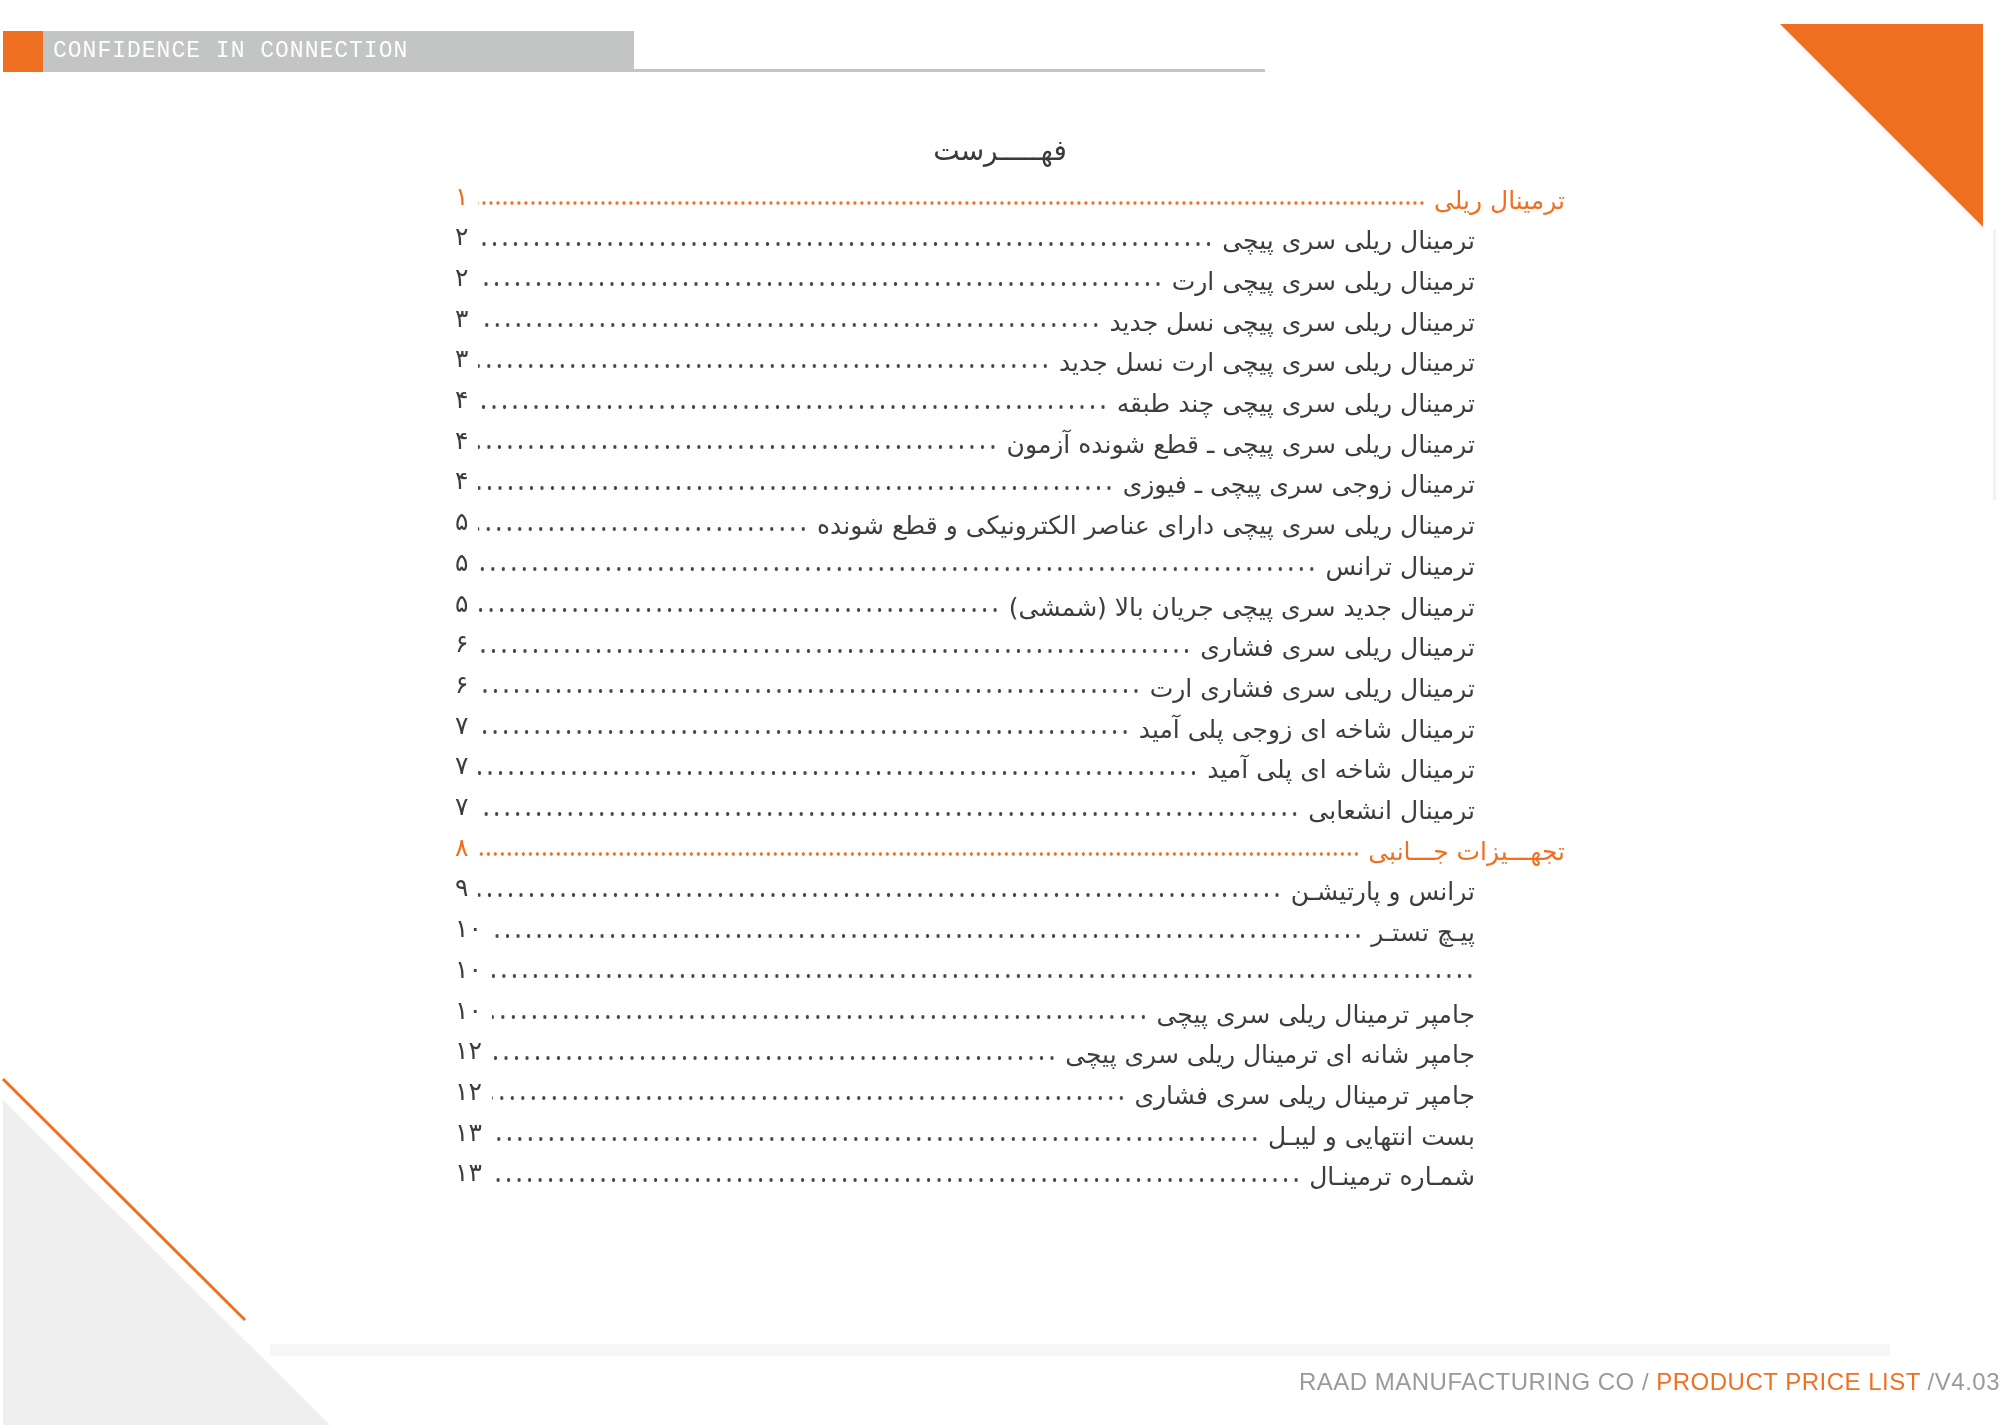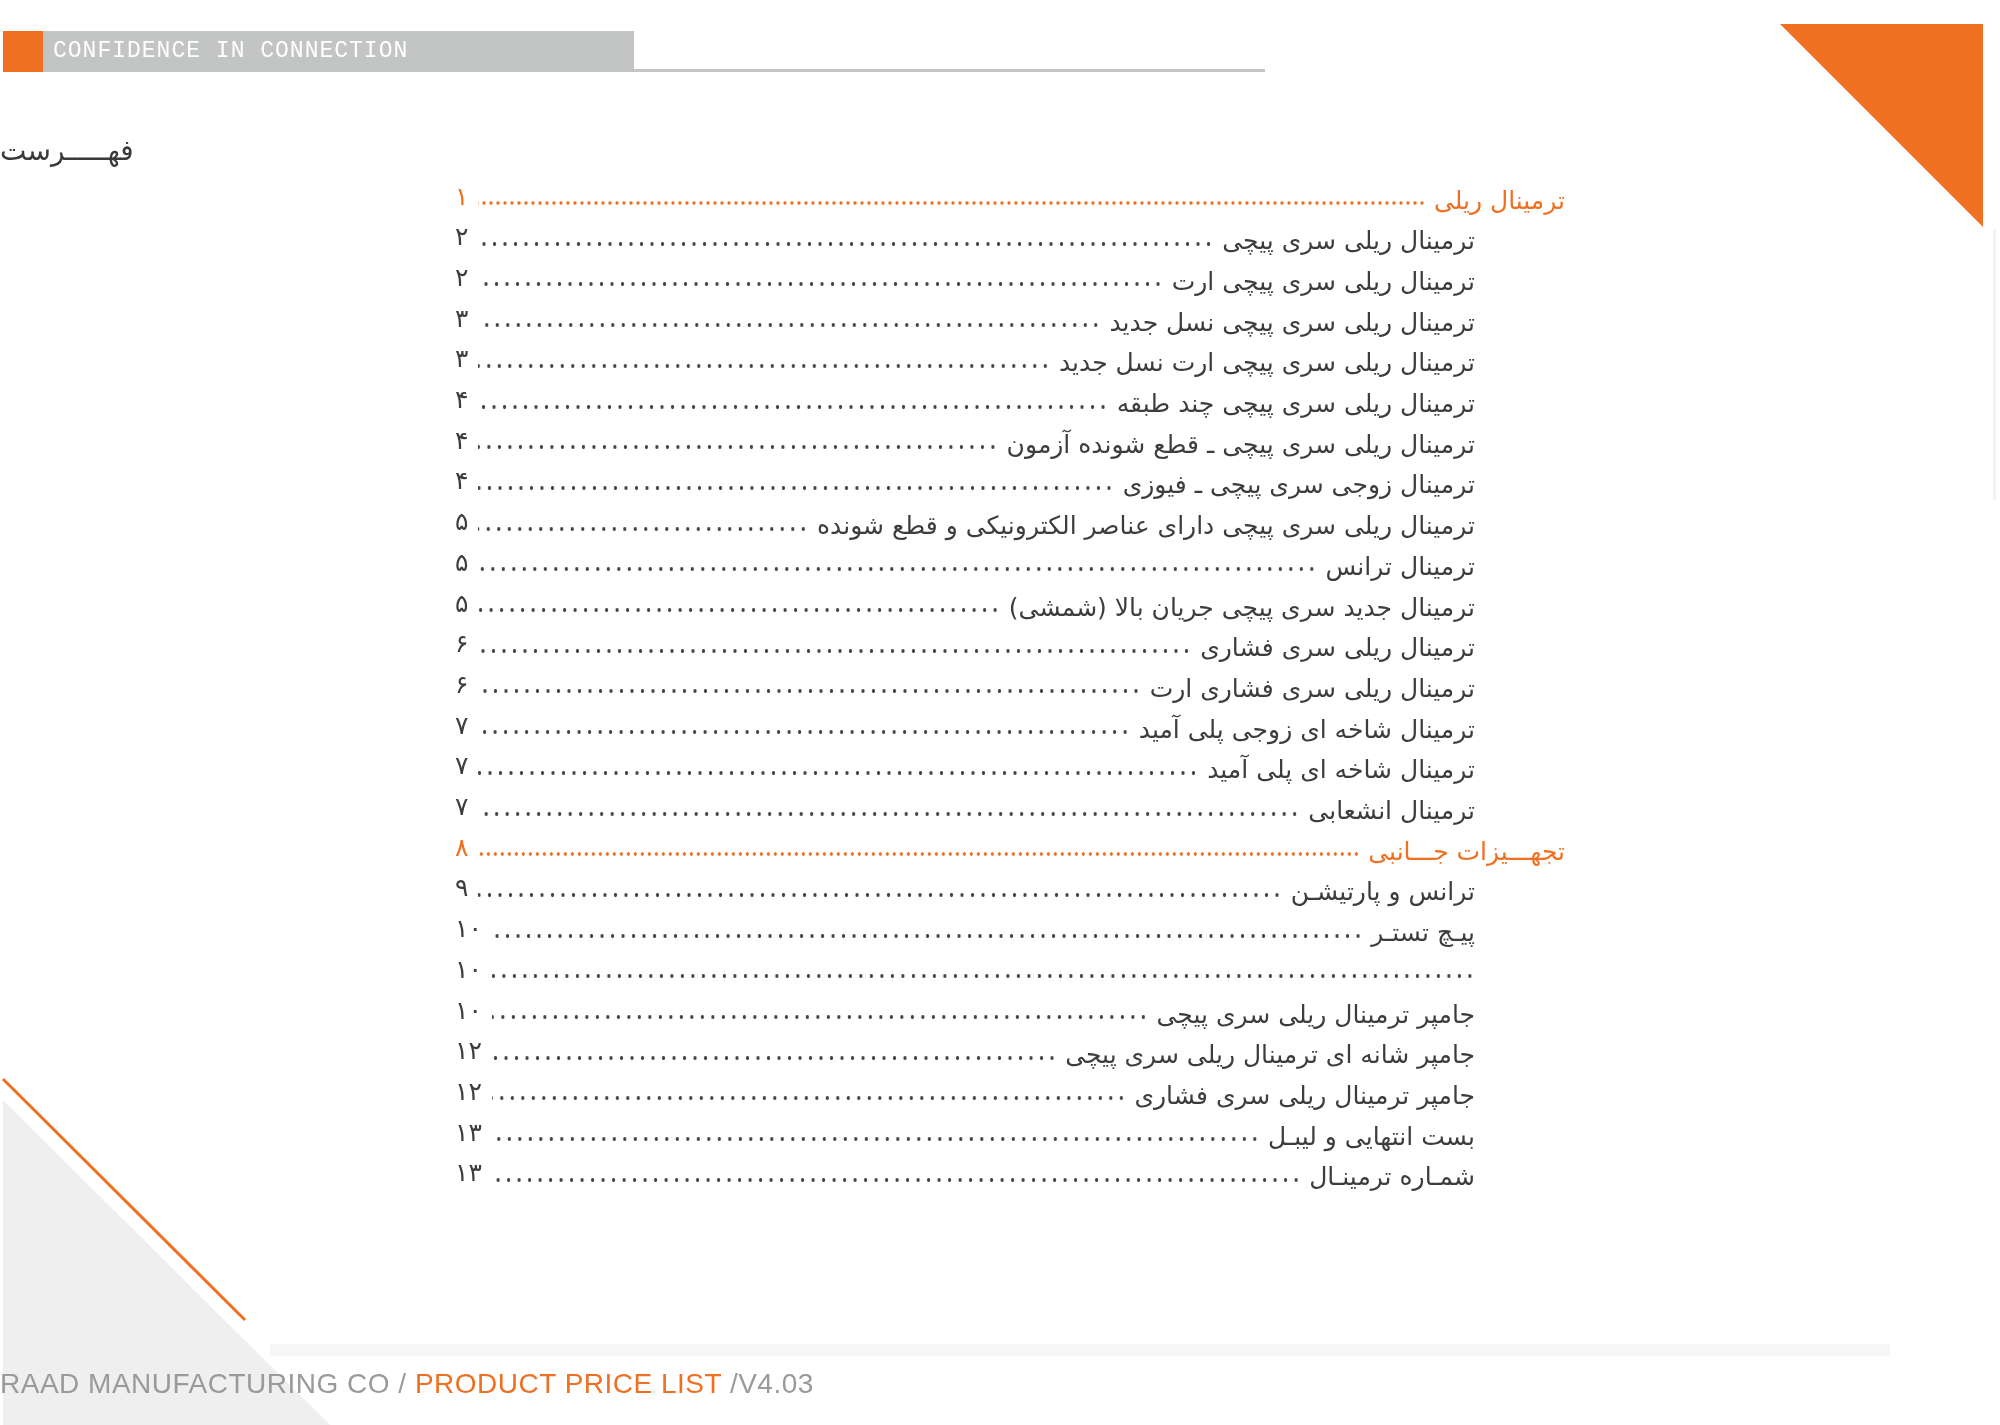--- a/index.html
+++ b/index.html
@@ -14,21 +14,21 @@
     position: absolute; left: 53px; top: 31px; height: 41px; line-height: 41px;
     font-family: Liberation Mono, monospace; font-size: 23px; letter-spacing: 1px;
     color: #ffffff; white-space: nowrap;
   }
   .hdr-line { position: absolute; left: 634px; top: 69px; width: 631px; height: 3px; background: #c3c4c4; }
   .corner-tr { position: absolute; left: 1780px; top: 24px; width: 203px; height: 203px; }
   .corner-bl { position: absolute; left: 0; top: 1070px; width: 340px; height: 355px; }
   .right-edge { position: absolute; left: 1993px; top: 230px; width: 3px; height: 270px; background: #f2f2f2; }
   .footer-band { position: absolute; left: 270px; top: 1344px; width: 1620px; height: 12px; background: #f6f6f6; }
   .title {
-    position: absolute; left: 0; width: 2000px; top: 134px; text-align: left;
+    position: absolute; left: 0; width: 2000px; top: 134px; text-align: center;
     font-size: 28px; color: #3a3a3a; direction: rtl;
   }
   .toc { position: absolute; left: 455px; top: 176px; width: 1110px; }
   .row {
     position: absolute; left: 0; height: 40px; display: flex; align-items: center;
     direction: rtl; font-size: 25px; color: #3d3d3d; white-space: nowrap;
   }
   .row .label { flex: 0 0 auto; padding-left: 8px; margin-top: 8px; }
   .row .leader {
     flex: 1 1 auto; height: 4px; margin-top: 14px;
@@ -36,22 +36,22 @@
     background-size: 10.5px 4px; background-repeat: repeat-x; background-position: right center;
   }
   .row .page { flex: 0 0 auto; padding-right: 10px; font-size: 25px; }
   .row.section { color: #f07022; width: 1110px; }
   .row.section .leader {
     background-image: radial-gradient(circle, #f07022 1.5px, transparent 1.9px);
     background-size: 7px 4px;
   }
   .row.item { width: 1020px; }
   .footer {
-    position: absolute; left: 0; width: 2000px; top: 1368px; text-align: left;
-    font-family: "Liberation Sans", sans-serif; font-size: 28px; letter-spacing: 0.5px;
+    position: absolute; left: 0; width: 2000px; top: 1368px; text-align: right;
+    font-family: "Liberation Sans", sans-serif; font-size: 24px; letter-spacing: 0.5px;
     color: #9a9a9a; white-space: nowrap;
   }
   .footer .accent { color: #f07022; }
 </style>
 </head>
 <body>
 
 <div class="hdr-orange"></div>
 <div class="hdr-grey"></div>
 <div class="hdr-text">CONFIDENCE IN CONNECTION</div>

